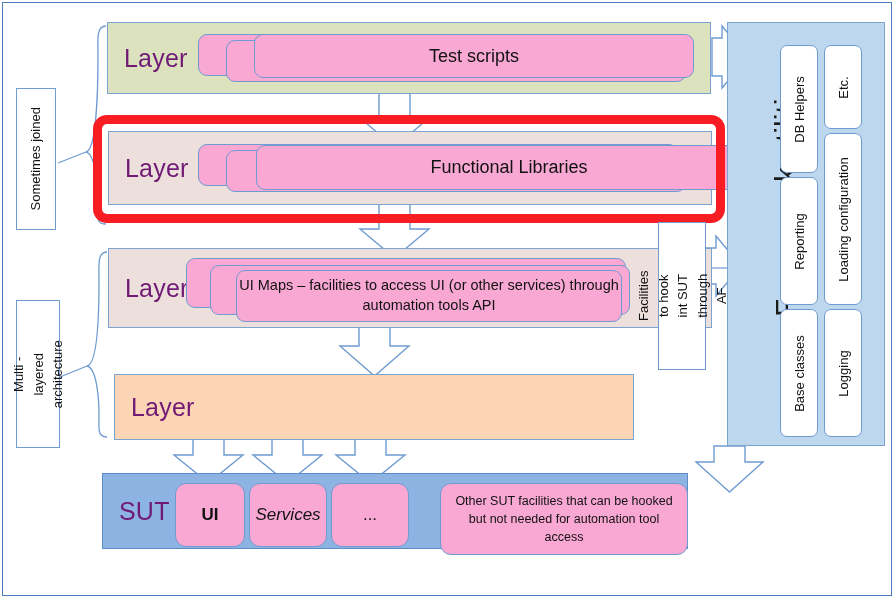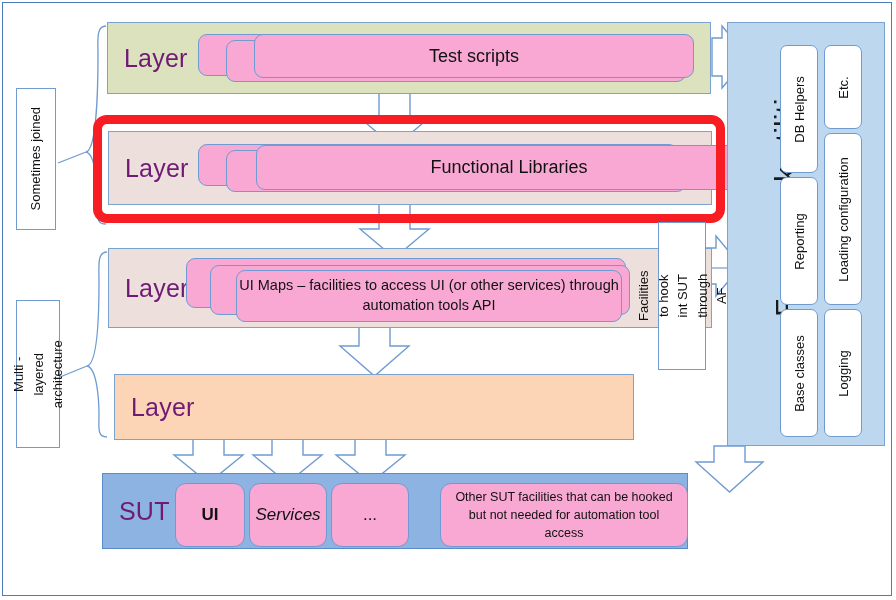--- a/index.html
+++ b/index.html
@@ -67,21 +67,21 @@
   #um-back1{left:210px;top:265px;width:420px;height:50px;}
   #um-front{left:236px;top:270px;width:386px;height:52px;font-size:14.5px;line-height:1.35;}
 
   
   #at-front{left:188px;top:390px;width:382px;height:40px;font-size:16px;}
 
   
   #sut-ui{left:175px;top:483px;width:70px;height:64px;font-size:17px;border-radius:11px;font-weight:bold;}
   #sut-services{left:249px;top:483px;width:78px;height:64px;font-size:17px;border-radius:11px;font-style:italic;}
   #sut-dots{left:331px;top:483px;width:78px;height:64px;font-size:17px;border-radius:11px;}
-  #sut-other{left:440px;top:483px;width:248px;height:64px;font-size:12.5px;
+  #sut-other{left:440px;top:483px;width:248px;height:72px;font-size:12.5px;
              line-height:1.45;border-radius:11px;padding:0 8px;}
 
   
   #fw-panel{
     left:727px;top:22px;width:158px;height:424px;
     background:#bdd7ee;border:1px solid #7ba3d0;
   }
   #fw-title{
     position:absolute;left:-147px;top:147px;width:420px;height:44px;
     font-size:30px;color:#1a1a1a;

